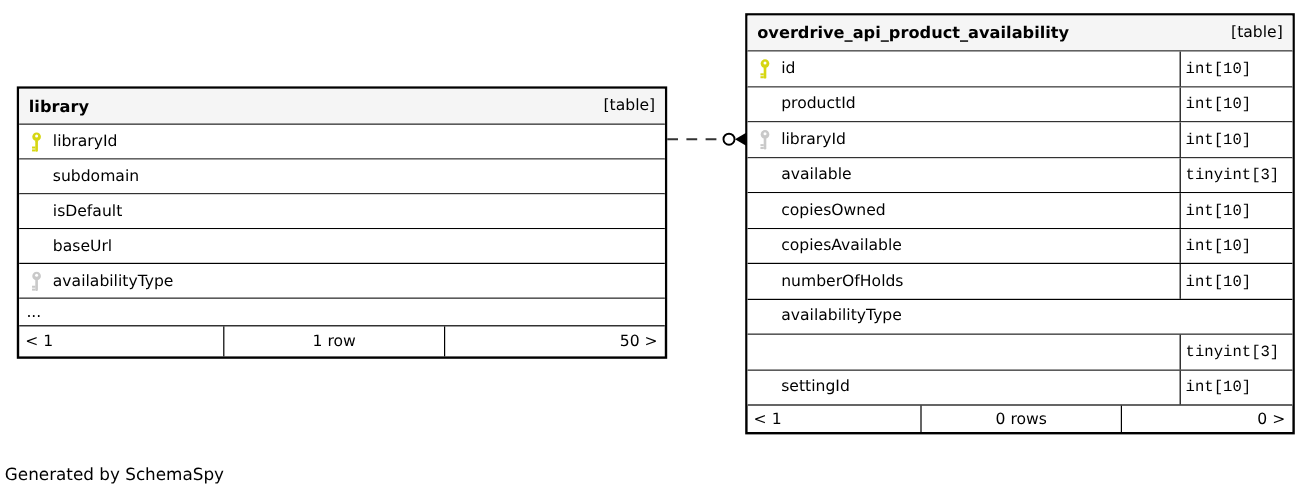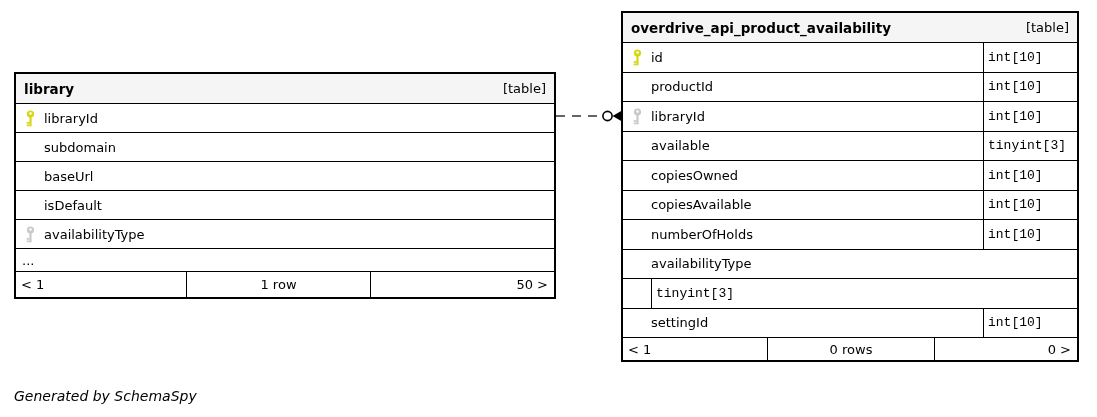--- a/index.html
+++ b/index.html
@@ -24,21 +24,21 @@
     background:var(--header-bg);border-bottom:1px solid var(--border);
     height:30px;box-sizing:border-box;padding:0 8px;
   }
   .tbl-name{font-weight:bold;font-size:13.5px;}
   .tbl-label{font-size:13px;}
   .tbl-row{
     display:flex;align-items:center;border-bottom:1px solid var(--border);
     box-sizing:border-box;background:#fff;
   }
   .lib .tbl-row{height:29px;}
-  .ov  .tbl-row{height:29.5px;}
+  .ov  .tbl-row{height:29.5px;justify-content:flex-end;}
   .key-cell{
     width:28px;flex:0 0 28px;display:flex;align-items:center;
     justify-content:center;height:100%;
   }
   .row-name{flex:1;white-space:nowrap;overflow:hidden;}
   .row-type{
     flex:0 0 94px;width:94px;align-self:stretch;display:flex;align-items:center;
     border-left:1px solid var(--border);padding-left:4px;box-sizing:border-box;
     white-space:nowrap;
     font-family:Liberation Mono, monospace;
@@ -50,21 +50,21 @@
   .ov  .tbl-footer{height:22px;}
   .f-cell{display:flex;align-items:center;box-sizing:border-box;}
   .f-left{padding-left:5px;justify-content:flex-start;border-right:1px solid var(--border);}
   .f-center{justify-content:center;border-right:1px solid var(--border);}
   .f-right{flex:1;justify-content:flex-end;padding-right:6px;}
   .lib .f-left{flex:0 0 171px;}
   .lib .f-center{flex:0 0 184px;}
   .ov  .f-left{flex:0 0 145px;}
   .ov  .f-center{flex:0 0 167px;}
   #connector{position:absolute;left:548px;top:104px;}
-  #generated-by{position:absolute;left:14px;top:388px;font-size:14px;font-style:italic;}
+  #generated-by{position:absolute;left:4px;top:388px;font-size:14px;}
 </style>
 </head>
 <body>
 
 <div id="canvas">
 
   <div class="table-card lib" style="left:14px;top:72px;width:542px;">
     <div class="tbl-header">
       <span class="tbl-name">library</span>
       <span class="tbl-label">[table]</span>
@@ -81,25 +81,25 @@
             </svg>
           </span>
           <span class="row-name">libraryId</span>
         </div>
         <div class="tbl-row">
           <span class="key-cell"></span>
           <span class="row-name">subdomain</span>
         </div>
         <div class="tbl-row">
           <span class="key-cell"></span>
+          <span class="row-name">isDefault</span>
+        </div>
+        <div class="tbl-row">
+          <span class="key-cell"></span>
           <span class="row-name">baseUrl</span>
-        </div>
-        <div class="tbl-row">
-          <span class="key-cell"></span>
-          <span class="row-name">isDefault</span>
         </div>
         <div class="tbl-row">
           <span class="key-cell">
             <svg width="11" height="17" viewBox="0 0 11 17">
               <circle cx="5.5" cy="4" r="3.6" fill="#c9c9c9"></circle>
               <circle cx="5.5" cy="3.4" r="1.25" fill="#ffffff"></circle>
               <rect x="4.4" y="6.8" width="2.2" height="9.7" rx="1" fill="#c9c9c9"></rect>
               <rect x="1.7" y="12.1" width="2.8" height="1.7" fill="#c9c9c9"></rect>
               <rect x="1.7" y="14.5" width="2.8" height="1.7" fill="#c9c9c9"></rect>
             </svg>

